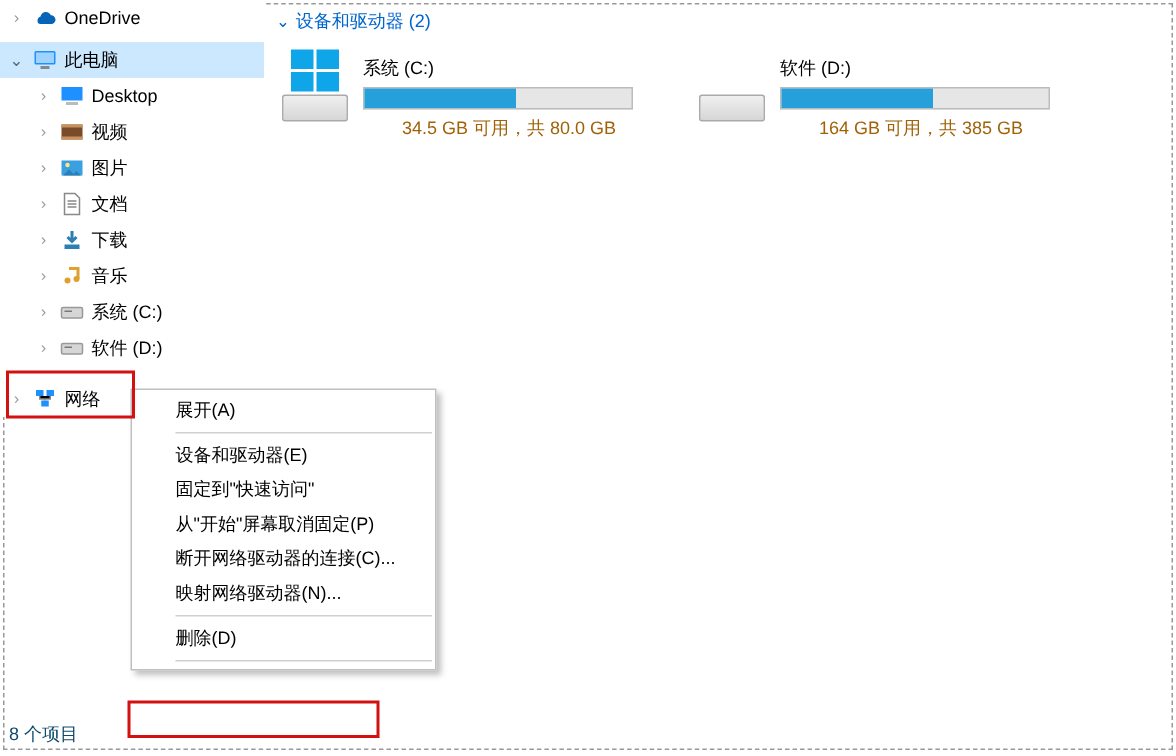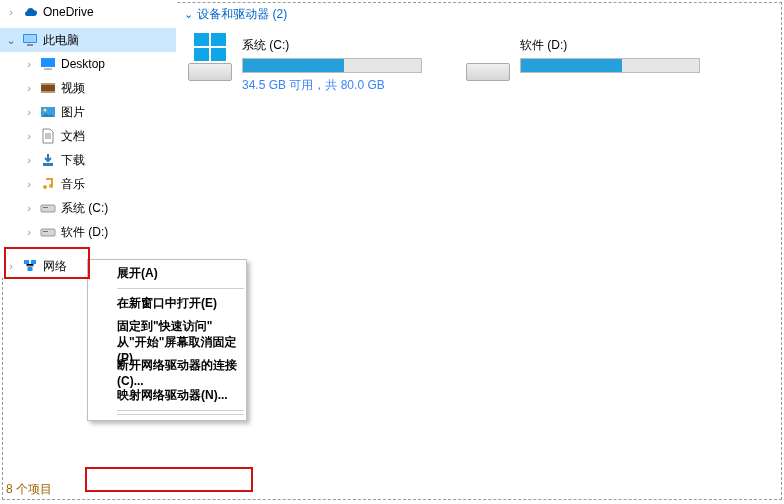--- a/index.html
+++ b/index.html
@@ -24,32 +24,32 @@
     .drives { display: flex; gap: 28px; padding-left: 6px; }
     .drive { display: flex; gap: 6px; width: 250px; }
     .drive-visual { width: 52px; height: 52px; display: flex; flex-direction: column; align-items: center; justify-content: center; gap: 2px; padding-top: 4px; }
     .drive-win { width: 32px; height: 28px; display: grid; grid-template-columns: 1fr 1fr; grid-template-rows: 1fr 1fr; gap: 2px; }
     .drive-win div { background: #0ea5e9; }
     .drive-disk-shape { width: 44px; height: 18px; background: linear-gradient(#f0f0f0,#d6d6d6); border: 1px solid #aaa; border-radius: 2px; }
     .drive-body { flex: 1; padding-top: 8px; }
     .drive-name { font-size: 12px; margin-bottom: 4px; }
     .drive-bar { width: 180px; height: 15px; background: #e6e6e6; border: 1px solid #bcbcbc; position: relative; }
     .drive-fill { position: absolute; top: 0; left: 0; bottom: 0; background: #26a0da; }
-    .drive-sub { font-size: 12px; color: #3b82f6; margin-top: 4px; }
+    .drive-sub { font-size: 12px; color: #a16207; margin-top: 4px; margin-left: 26px; }
 
     .highlight-box { position: absolute; border: 2px solid #d31111; pointer-events: none; }
     .hb-network { left: 4px; top: 247px; width: 86px; height: 32px; }
     .hb-prop { left: 85px; top: 467px; width: 168px; height: 25px; }
 
-    .ctx-menu { position: absolute; left: 87px; top: 259px; width: 160px; background: #fff; border: 1px solid #bfbfbf; box-shadow: 3px 3px 4px rgba(0,0,0,.25); font-size: 12px; padding: 2px 1px; font-weight: bold; }
+    .ctx-menu { position: absolute; left: 87px; top: 259px; width: 204px; background: #fff; border: 1px solid #bfbfbf; box-shadow: 3px 3px 4px rgba(0,0,0,.25); font-size: 12px; padding: 2px 1px; }
     .ctx-item { display: flex; align-items: center; height: 23px; padding-left: 28px; position: relative; cursor: default; }
     .ctx-icon { position: absolute; left: 5px; width: 16px; height: 16px; display: flex; align-items: center; justify-content: center; }
     .ctx-sep { height: 1px; background: #d0d0d0; margin: 3px 1px 3px 28px; }
 
-    .status-bar { position: absolute; left: 6px; bottom: 6px; font-size: 12px; color: #a16207; }
+    .status-bar { position: absolute; left: 6px; bottom: 6px; font-size: 12px; color: #0c4a6e; }
   </style>
 </head>
 <body>
 
 <div class="outer-border"></div>
 
 <div class="sidebar">
 
   <div class="tree-item">
     <span class="tree-arrow">›</span>
@@ -206,46 +206,50 @@
     <div class="drive">
       <div class="drive-visual">
         <div style="height:28px"></div>
         <div class="drive-disk-shape"></div>
       </div>
       <div class="drive-body">
         <div class="drive-name">软件 (D:)</div>
         <div class="drive-bar">
           <div class="drive-fill" style="width:57%"></div>
         </div>
+        <div class="drive-sub">164 GB 可用，共 385 GB</div>
       </div>
     </div>
 
   </div>
 </div>
 
 <div class="ctx-menu">
   <div class="ctx-item">
       <span>展开(A)</span>
     </div>
   <div class="ctx-sep"></div>
   <div class="ctx-item">
-      <span>在新窗口中打开(E)</span>
+      <span>设备和驱动器(E)</span>
     </div>
   <div class="ctx-item">
       <span>固定到"快速访问"</span>
     </div>
   <div class="ctx-item">
       <span>从"开始"屏幕取消固定(P)</span>
     </div>
   <div class="ctx-item">
       <span>断开网络驱动器的连接(C)...</span>
     </div>
   <div class="ctx-item">
       <span>映射网络驱动器(N)...</span>
     </div>
   <div class="ctx-sep"></div>
+  <div class="ctx-item">
+      <span>删除(D)</span>
+    </div>
   <div class="ctx-sep"></div>
 </div>
 
 <div class="highlight-box hb-network"></div>
 <div class="highlight-box hb-prop"></div>
 
 <div class="status-bar">8 个项目</div>
 
 </body></html>

